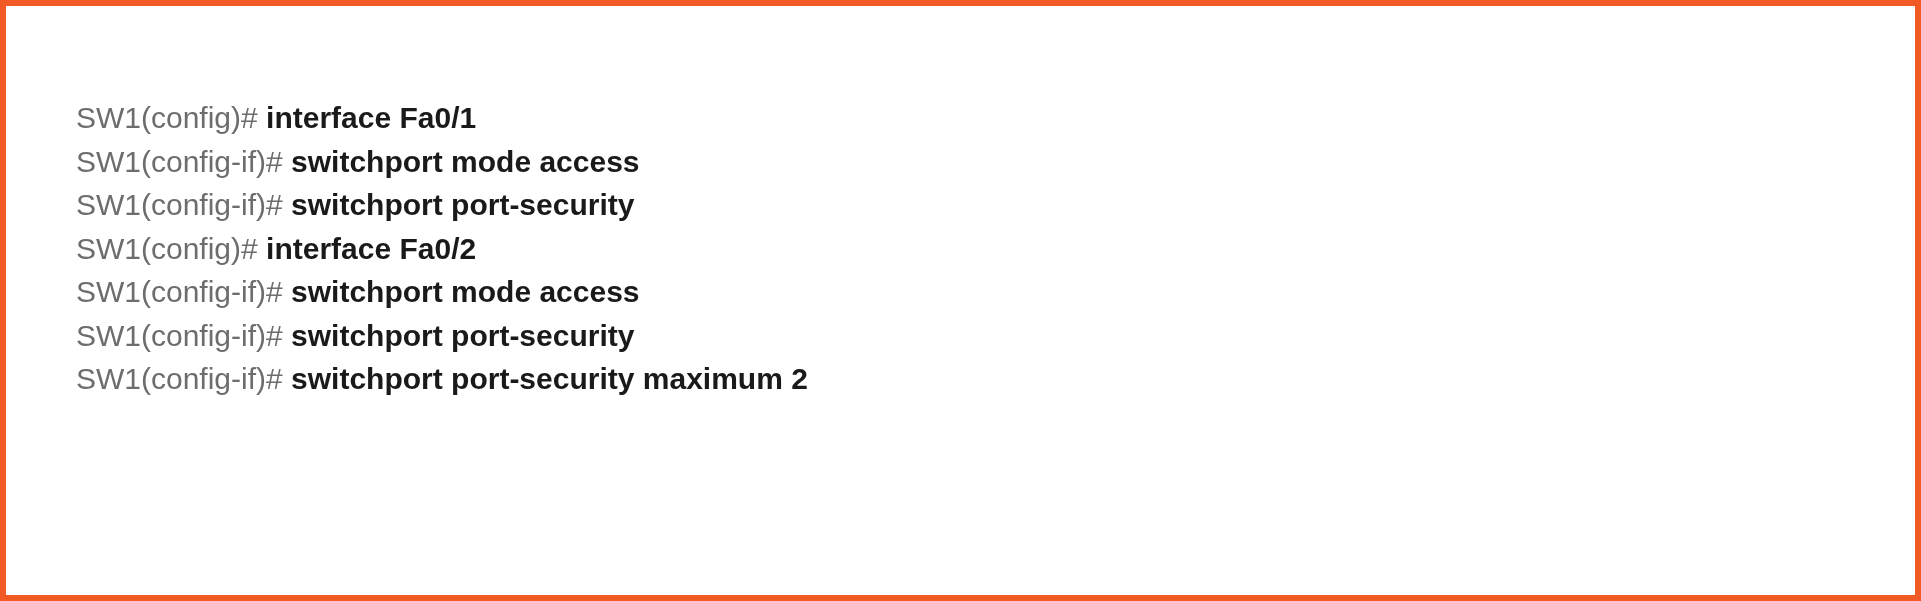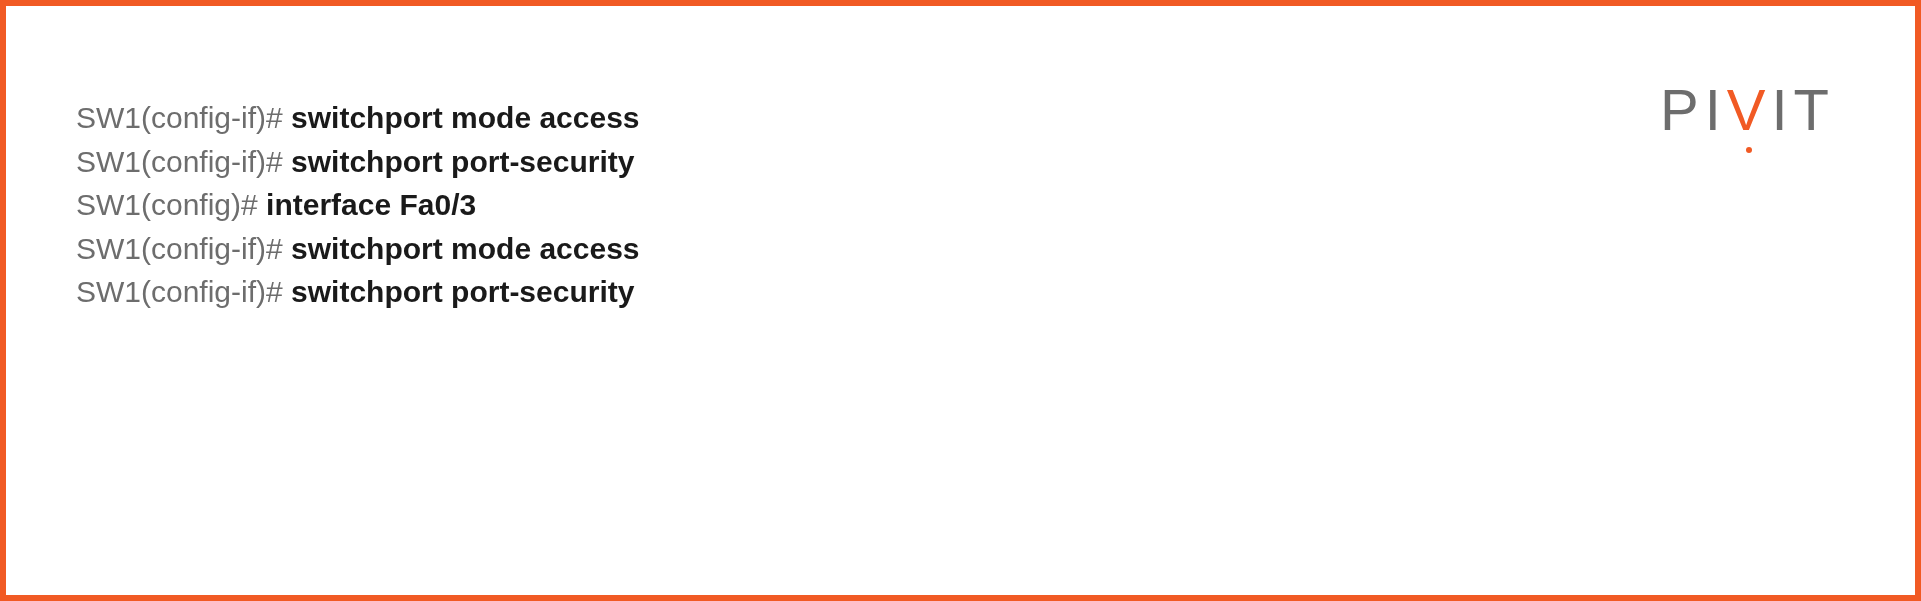--- a/index.html
+++ b/index.html
@@ -49,27 +49,24 @@
   }
   .cli .line { white-space: nowrap; }
   .cli .prompt { color:#6d6d6d; font-weight: 400; }
   .cli .cmd { color:#1a1a1a; font-weight: 700; }
 </style>
 </head>
 <body>
 
 <div class="frame">
 
-  <div class="logo">
-    <span class="p1">PI</span>
-      <span class="v">V</span>
-      <span class="p1">IT</span>
-  </div>
 
   <div class="cli">
+    <div class="line"><span class="prompt">SW1(config)# </span><span class="cmd">interface Fa0/1</span></div>
     <div class="line"><span class="prompt">SW1(config-if)# </span><span class="cmd">switchport mode access</span></div>
     <div class="line"><span class="prompt">SW1(config-if)# </span><span class="cmd">switchport port-security</span></div>
-    <div class="line"><span class="prompt">SW1(config)# </span><span class="cmd">interface Fa0/3</span></div>
+    <div class="line"><span class="prompt">SW1(config)# </span><span class="cmd">interface Fa0/2</span></div>
     <div class="line"><span class="prompt">SW1(config-if)# </span><span class="cmd">switchport mode access</span></div>
     <div class="line"><span class="prompt">SW1(config-if)# </span><span class="cmd">switchport port-security</span></div>
+    <div class="line"><span class="prompt">SW1(config-if)# </span><span class="cmd">switchport port-security maximum 2</span></div>
   </div>
 
 </div>
 
 </body></html>

